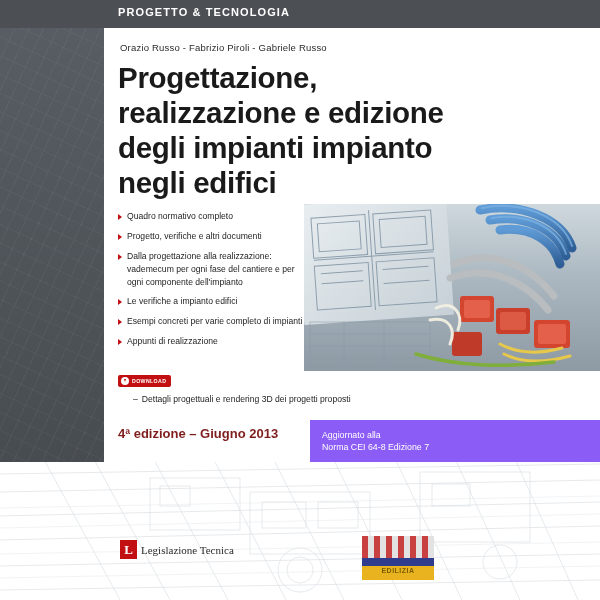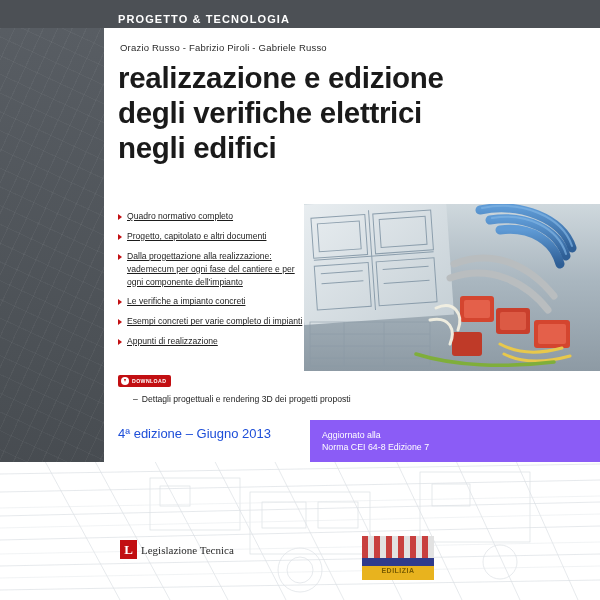--- a/index.html
+++ b/index.html
@@ -24,21 +24,21 @@
   .top-band {
     position: absolute;
     left: 0; top: 0;
     width: 600px;
     height: 28px;
     background: #4c5055;
   }
   .series-badge {
     position: absolute;
     left: 118px;
-    top: 13px;
+    top: 6px;
     color: #ffffff;
     font-size: 11px;
     font-weight: bold;
     letter-spacing: 1.1px;
   }
   
   .spine {
     position: absolute;
     left: 0; top: 28px;
     width: 104px;
@@ -101,21 +101,20 @@
     top: 182px;
     width: 190px;
     color: #1d1d1d;
     font-size: 8.6px;
     line-height: 1.5;
   }
   .bullet {
     position: relative;
     padding-left: 9px;
     margin-bottom: 7px;
-    text-decoration: underline;
   }
   .bullet:before {
     content: "";
     position: absolute;
     left: 0;
     top: 4px;
     width: 0;
     height: 0;
     border-left: 4px solid #c20f12;
     border-top: 3px solid transparent;
@@ -168,22 +167,22 @@
     color: #1d1d1d;
     margin-left: 15px;
   }
   .download-note .dash { margin-right: 4px; }
   
   .edition {
     position: absolute;
     left: 14px;
     top: 398px;
     font-size: 13px;
-    font-weight: normal;
-    color: #1d4ed8;
+    font-weight: bold;
+    color: #7f1d1d;
   }
   
   .infobox {
     position: absolute;
     left: 206px;
     top: 392px;
     width: 290px;
     height: 68px;
     background: #8b5cf6;
     color: #ffffff;
@@ -282,22 +281,23 @@
 
   <div class="spine">
     <div class="spine-inner"></div>
   </div>
 
   <div class="content">
 
     <div class="authors">Orazio Russo - Fabrizio Piroli - Gabriele Russo</div>
 
     <div class="title">
+      <div>Progettazione,</div>
       <div>realizzazione e edizione</div>
-      <div>degli verifiche elettrici</div>
+      <div>degli impianti impianto</div>
       <div>negli edifici</div>
     </div>
 
     <div class="photo">
       <svg width="296" height="167" viewBox="0 0 296 167" xmlns="http://www.w3.org/2000/svg" aria-hidden="true">
         <defs>
           <linearGradient id="bg" x1="0" y1="0" x2="0" y2="1">
             <stop offset="0%" stop-color="#cfd8dd"></stop>
             <stop offset="45%" stop-color="#aab7c0"></stop>
             <stop offset="100%" stop-color="#8d9aa4"></stop>
@@ -372,23 +372,23 @@
           <path d="M200 150 C 220 160, 244 158, 266 152"></path>
         </g>
 
         <path d="M112 150 C 150 162, 200 164, 250 158" stroke="#7fae3b" stroke-width="3.5" fill="none" stroke-linecap="round"></path>
         <rect width="296" height="167" fill="none"></rect>
       </svg>
     </div>
 
     <div class="bullets">
       <div class="bullet">Quadro normativo completo</div>
-      <div class="bullet">Progetto, capitolato e altri documenti</div>
+      <div class="bullet">Progetto, verifiche e altri documenti</div>
       <div class="bullet">Dalla progettazione alla realizzazione: vademecum per ogni fase del cantiere e per ogni componente dell'impianto</div>
-      <div class="bullet">Le verifiche a impianto concreti</div>
+      <div class="bullet">Le verifiche a impianto edifici</div>
       <div class="bullet">Esempi concreti per varie completo di impianti</div>
       <div class="bullet">Appunti di realizzazione</div>
     </div>
 
     <div class="download-row">
       <div class="download-badge">
         <span class="dl-circle"></span>
         <span>DOWNLOAD</span>
       </div>
     </div>

